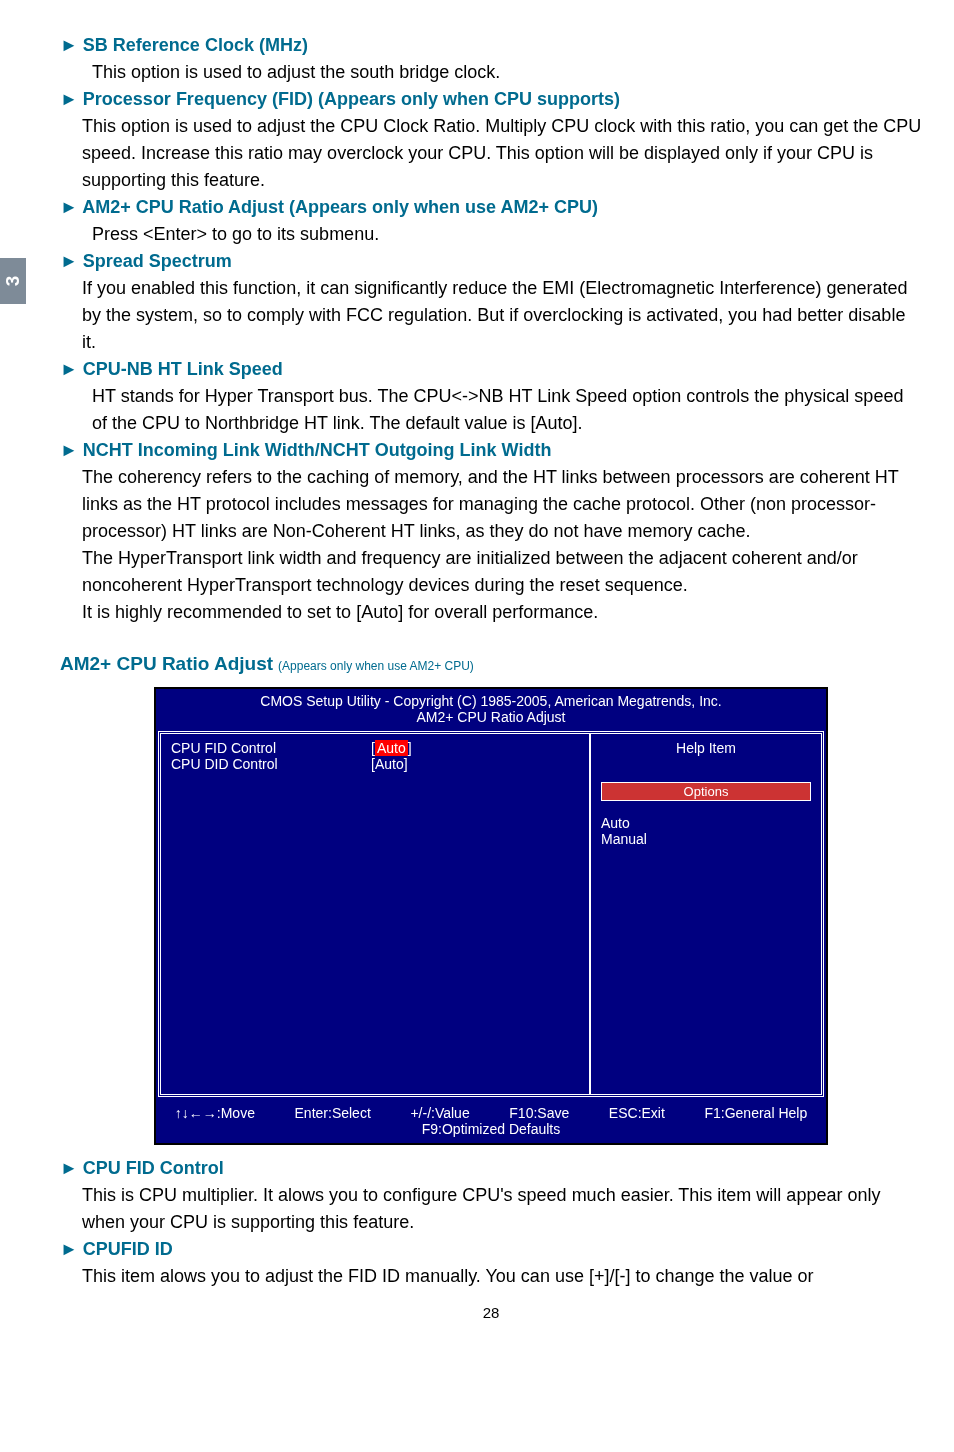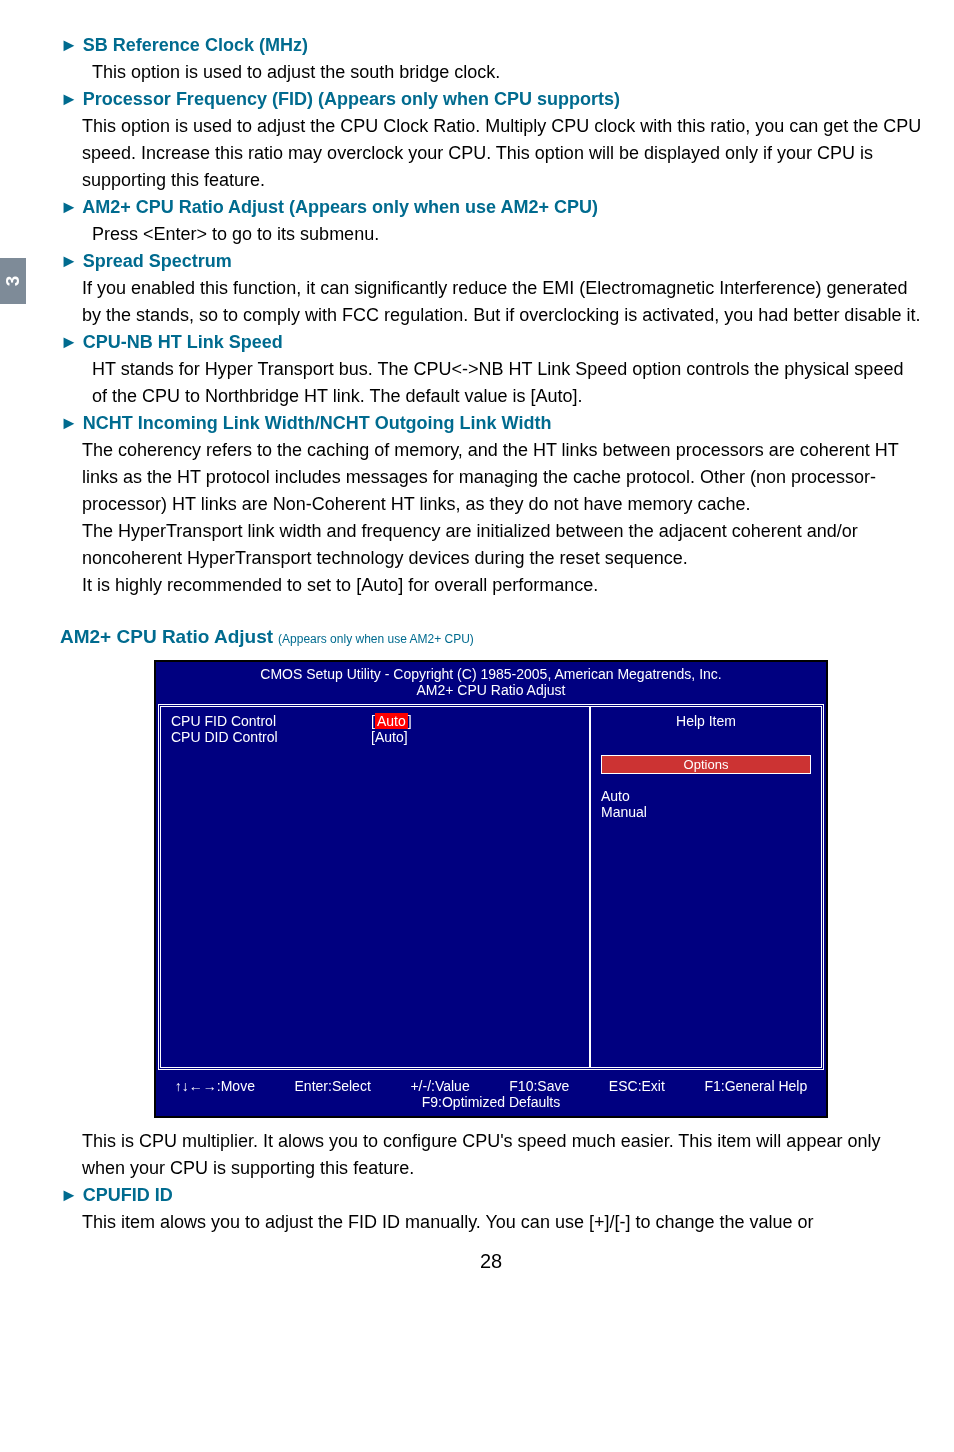--- a/index.html
+++ b/index.html
@@ -22,39 +22,39 @@
 .bios-left .row{display:flex;justify-content:flex-start}
 .bios-left .lbl{width:200px;color:#fff}
 .bios-left .val{color:#fff}
 .val-auto{background:#ff0000;color:#fff;padding:0 2px}
 .bios-right{width:210px;border-left:2px solid #fff;padding:6px 10px}
 .help-item{text-align:center;color:#fff;margin-bottom:26px}
 .opt-head{background:#cc3333;color:#fff;text-align:center;padding:1px 0;font-size:13px;border:1px solid #fff}
 .opt-list{margin-top:14px;color:#fff}
 .bios-foot{padding:6px 8px;color:#fff;text-align:center;font-size:14px}
 .bios-foot .line{display:flex;justify-content:space-around;flex-wrap:wrap;gap:18px}
-.pagenum{text-align:center;padding:14px 0 10px;font-size:20px}
+.pagenum{text-align:center;padding:14px 0 10px;font-size:15px}
 </style>
 </head>
 <body>
 
 <div class="page">
   <div class="tab">
       <span>3</span>
     </div>
 
   <div id="list1">
       <p class="hd"><span class="arrow">► </span><span>SB Reference Clock (MHz)</span></p>
       <p class="indent2">This option is used to adjust the south bridge clock.</p>
       <p class="hd"><span class="arrow">► </span><span>Processor Frequency (FID)  (Appears only when CPU supports)</span></p>
       <p class="body">This option is used to adjust the CPU Clock Ratio. Multiply CPU clock with this ratio, you can get the CPU speed. Increase this ratio may overclock your CPU. This option will be displayed only if your CPU is supporting this feature.</p>
       <p class="hd"><span class="arrow">► </span><span>AM2+ CPU Ratio Adjust (Appears only when use AM2+ CPU)</span></p>
       <p class="indent2">Press &lt;Enter&gt; to go to its submenu.</p>
       <p class="hd"><span class="arrow">► </span><span>Spread Spectrum</span></p>
-      <p class="body">If you enabled this function, it can significantly reduce the EMI (Electromagnetic Interference) generated by the stands, so to comply with FCC regulation. But if overclocking is activated, you had better disable it.</p>
+      <p class="body">If you enabled this function, it can significantly reduce the EMI (Electromagnetic Interference) generated by the system, so to comply with FCC regulation. But if overclocking is activated, you had better disable it.</p>
       <p class="hd"><span class="arrow">► </span><span>CPU-NB HT Link Speed</span></p>
       <p class="indent2">HT stands for Hyper Transport bus. The CPU&lt;-&gt;NB HT Link Speed option controls the physical speed of the CPU to Northbridge HT link. The default value is [Auto].</p>
       <p class="hd"><span class="arrow">► </span><span>NCHT Incoming Link Width/NCHT Outgoing Link Width</span></p>
       <p class="body">The coherency refers to the caching of memory, and the HT links between processors are coherent HT links as the HT protocol includes messages for managing the cache protocol. Other (non processor-processor) HT links are Non-Coherent HT links, as they do not have memory cache.</p>
       <p class="body">The HyperTransport link width and frequency are initialized between the adjacent coherent and/or noncoherent HyperTransport technology devices during the reset sequence.</p>
       <p class="body">It is highly recommended to set to [Auto] for overall performance.</p>
     </div>
 
   <div class="sect">
     <p class="sect-title">
@@ -95,19 +95,20 @@
           <span>F10:Save</span>
           <span>ESC:Exit</span>
           <span>F1:General Help</span>
         </div>
         <div>F9:Optimized Defaults</div>
       </div>
     </div>
   </div>
 
   <div id="list2">
+      <p class="hd"><span class="arrow">► </span><span>CPU FID Control</span></p>
       <p class="body">This is CPU multiplier. It alows you to configure CPU's speed much easier. This item will  appear only when your CPU is supporting this feature.</p>
       <p class="hd"><span class="arrow">► </span><span>CPUFID ID</span></p>
       <p class="body">This item alows you to adjust the FID ID manually. You can use [+]/[-] to change the value or</p>
     </div>
 
   <div class="pagenum">28</div>
 </div>
 
 </body></html>

